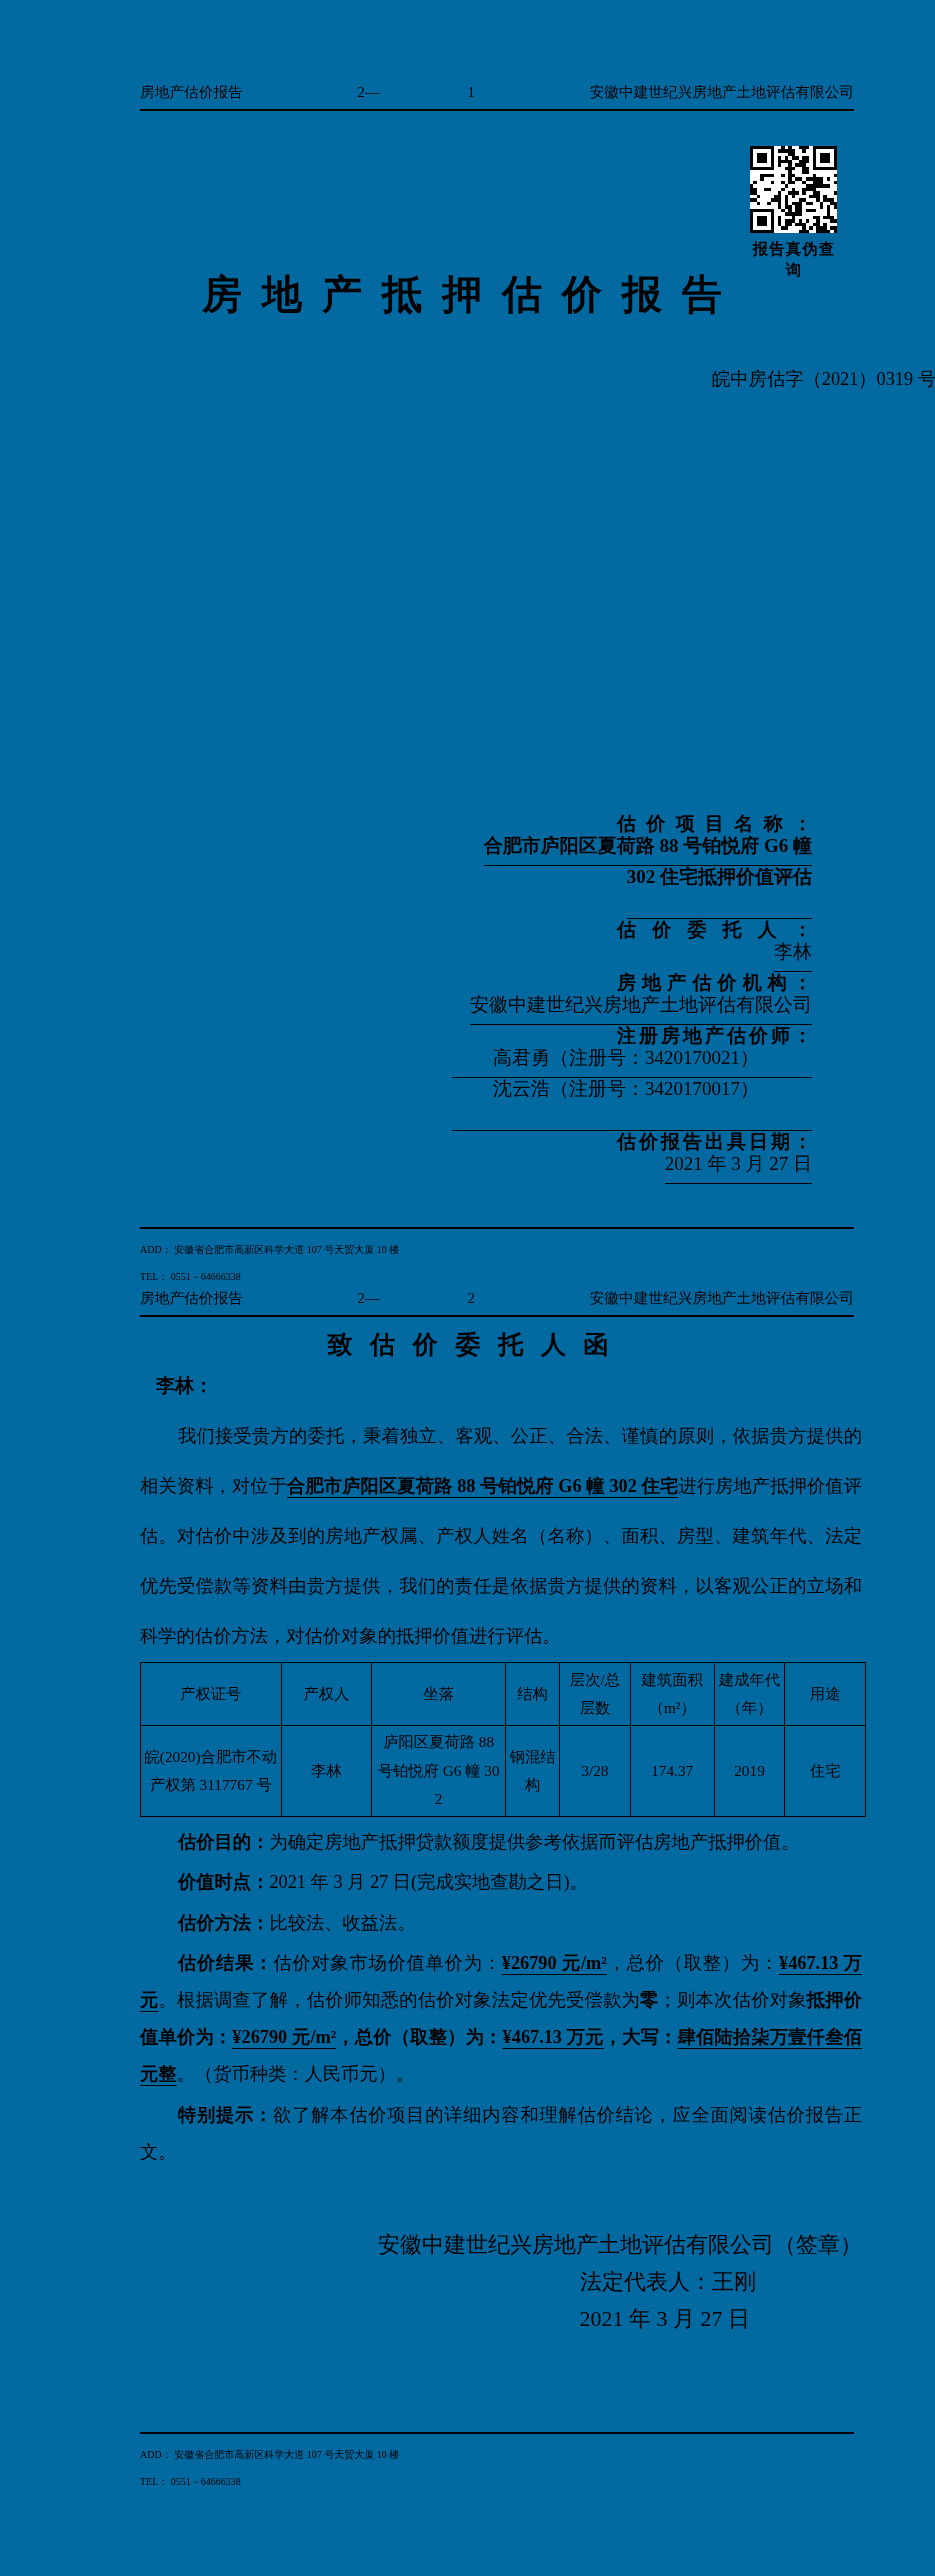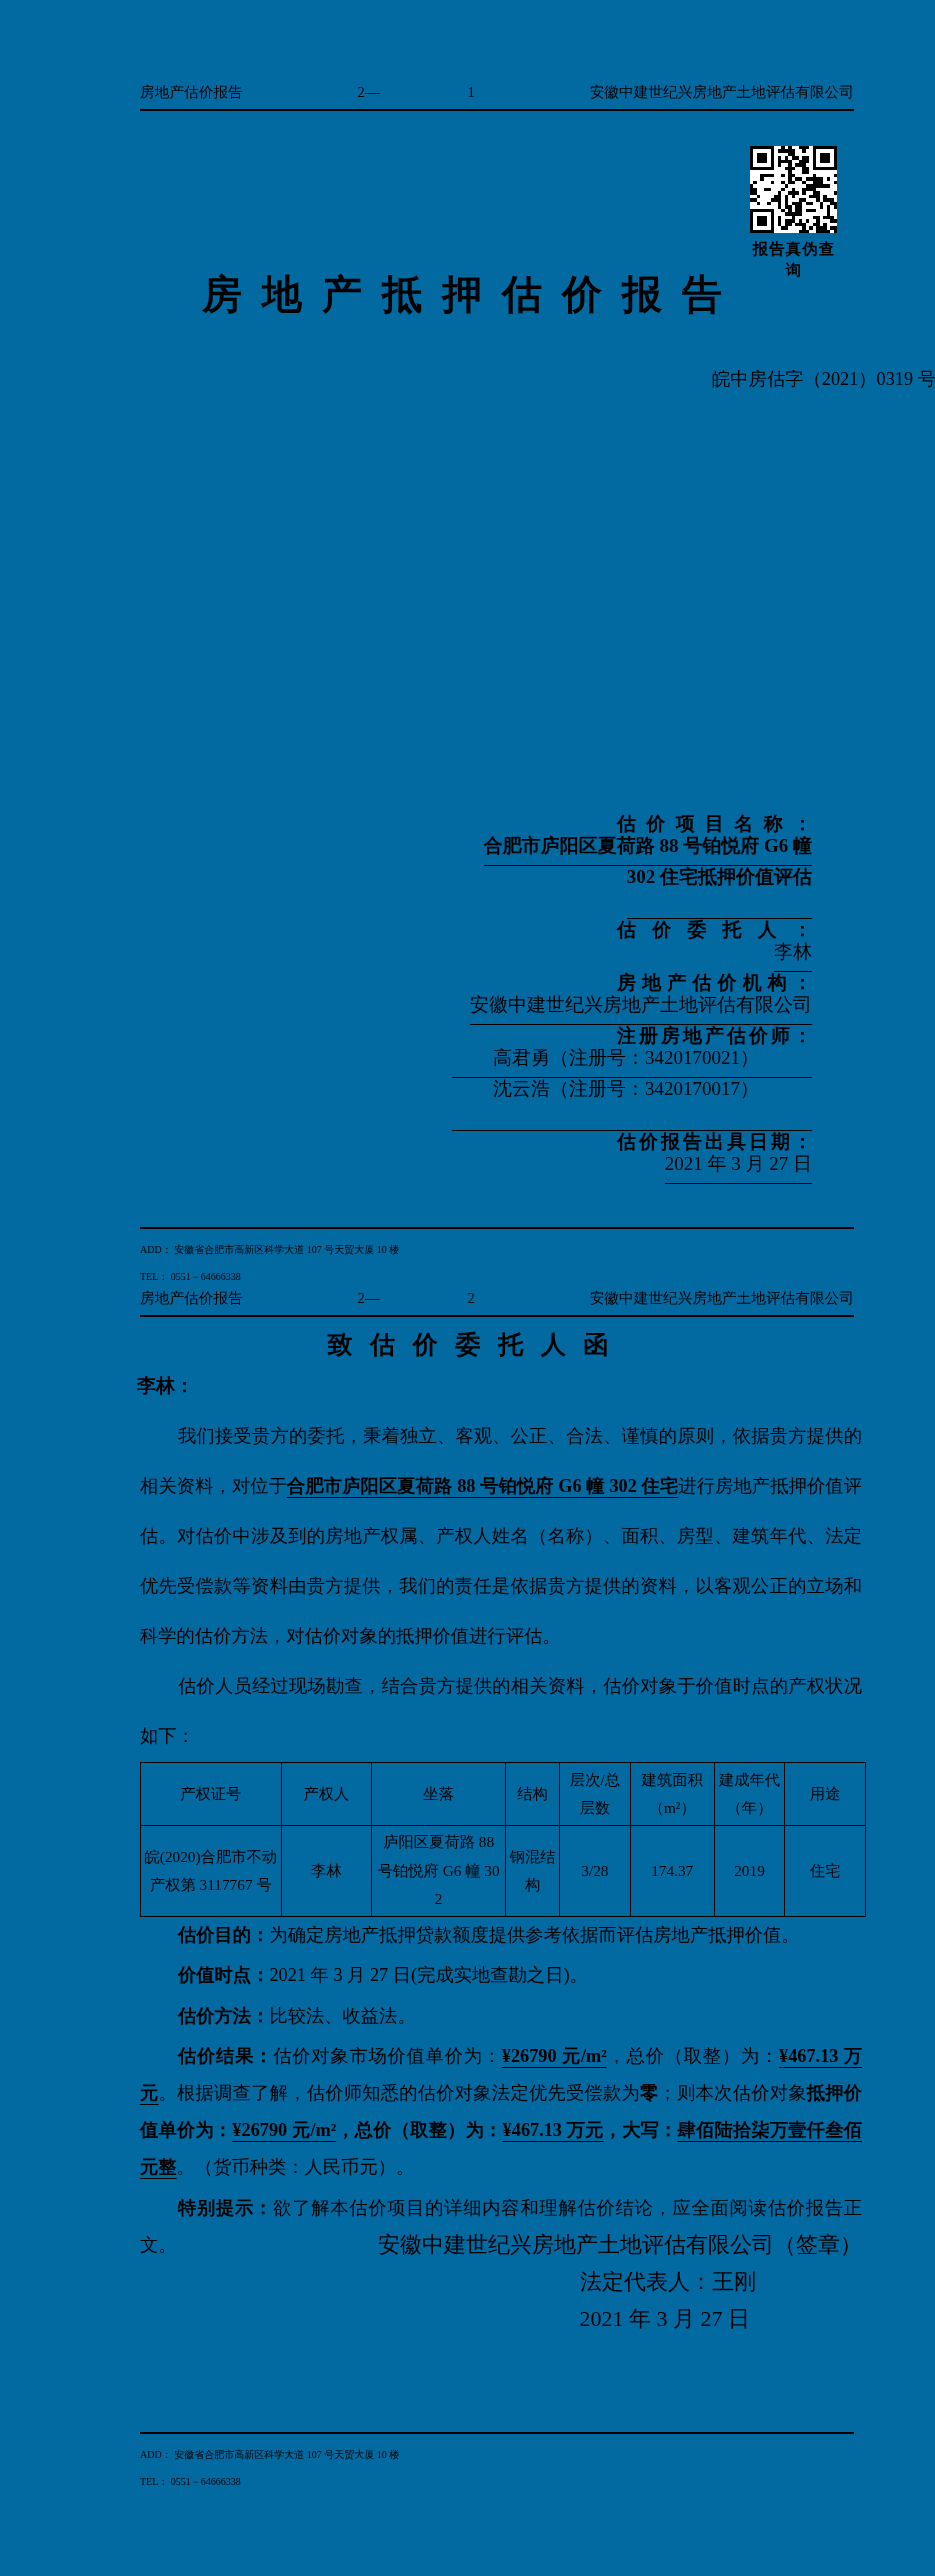--- a/index.html
+++ b/index.html
@@ -63,21 +63,21 @@
     width:726px;border-collapse:collapse;table-layout:fixed;
     font-size:15.3px;text-align:center;margin-top:1.2px;
   }
   table.prop-table th,table.prop-table td{
     border:1.2px solid #000;padding:2.4px 3.5px;font-weight:normal;line-height:1.85;
     vertical-align:middle;word-break:break-all;
   }
   table.prop-table th{height:57px;}
   table.prop-table td{height:80px;}
 
-  .items{}
+  .items{margin-top:7px;}
   .item{line-height:37px;text-align:justify;text-indent:38px;margin:0 0 3.5px 0;}
   .signature{font-size:22px;line-height:37px;text-align:right;}
   .sig-mid{padding-right:106px;}
   .sig-date{padding-right:112px;}
 </style>
 </head>
 <body>
 
 <div class="doc">
 
@@ -365,29 +365,28 @@
     <span>房地产估价报告</span>
     <span class="rh-center">
       <span>2—</span>
       <span>2</span>
     </span>
     <span>安徽中建世纪兴房地产土地评估有限公司</span>
   </div>
 
   <div class="abs letter-title" style="top:1328px;left:0;">致估价委托人函</div>
 
-  <div class="abs salutation" style="top:1373px;left:137px;">李林：</div>
+  <div class="abs salutation" style="top:1373px;left:156px;">李林：</div>
 
   <div class="abs body-block" style="top:1411px;left:140px;width:722px;">
 
     <p class="body-para">
       <span>我们接受贵方的委托，秉着独立、客观、公正、合法、谨慎的原则，依据贵方提供的相关资料，对位于</span><span class="bu">合肥市庐阳区夏荷路 88 号铂悦府 G6 幢 302 住宅</span><span>进行房地产抵押价值评估。对估价中涉及到的房地产权属、产权人姓名（名称）、面积、房型、建筑年代、法定优先受偿款等资料由贵方提供，我们的责任是依据贵方提供的资料，以客观公正的立场和科学的估价方法，对估价对象的抵押价值进行评估。</span>
     </p>
 
-    <p class="body-para">估价人员经过现场勘查，结合贵方提供的相关资料，估价对象于价值时点的产权状况如下：</p>
 
     <table class="prop-table">
       <thead>
         <tr>
           <th style="width:20%">产权证号</th>
           <th style="width:12.5%">产权人</th>
           <th style="width:19%">坐落</th>
           <th style="width:7%">结构</th>
           <th style="width:9.5%">层次/总层数</th>
           <th style="width:11.5%">建筑面积（m²）</th>

